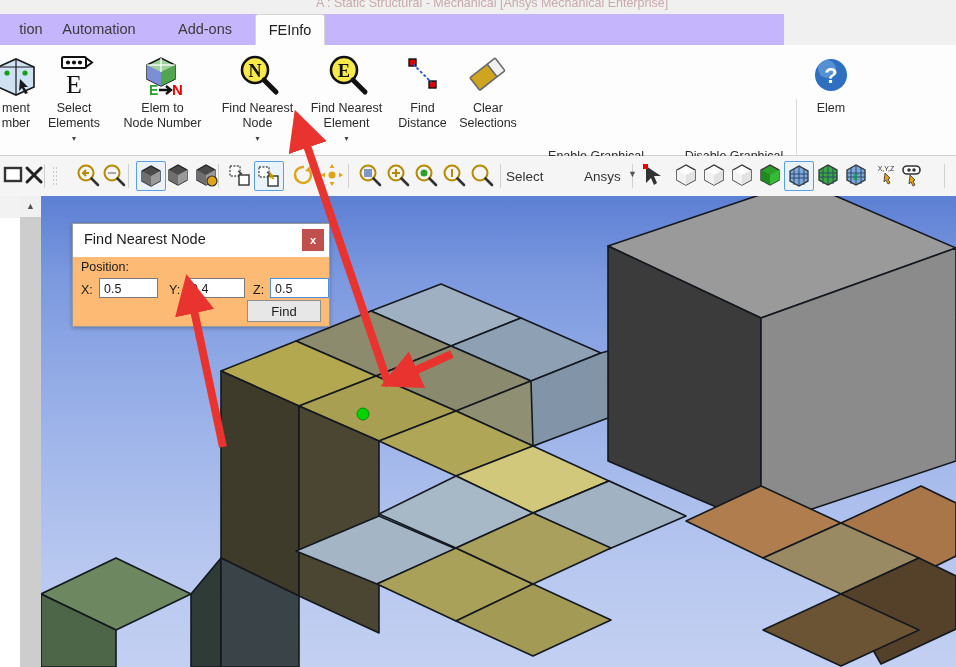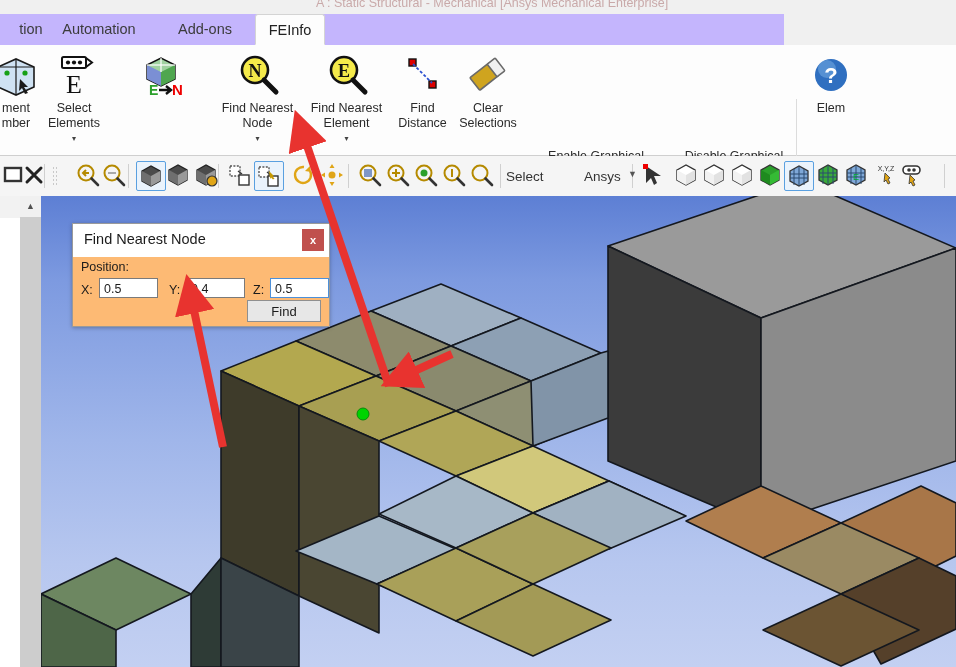--- a/index.html
+++ b/index.html
@@ -196,20 +196,22 @@
         <span class="ico"><svg width="44" height="44" viewBox="0 0 44 44">
             <polygon points="6,12 20,5 34,12 34,26 20,33 6,26" fill="#9fd19f" stroke="#111" stroke-width="1.4"></polygon>
             <polygon points="6,12 20,19 20,33 6,26" fill="#7b8fd4"></polygon>
             <polygon points="20,19 34,12 34,26 20,33" fill="#4fa64f"></polygon>
             <line x1="20" y1="5" x2="20" y2="19" stroke="#fff" stroke-width="1.2"></line>
             <line x1="6" y1="12" x2="34" y2="12" stroke="#fff" stroke-width="1.2"></line>
             <text x="8" y="42" font-size="14" font-weight="bold" fill="#2ba02b" font-family="Liberation Sans, sans-serif">E</text>
             <path d="M18,37 L28,37 M25,33 L30,37 L25,41" stroke="#111" stroke-width="2.4" fill="none"></path>
             <text x="31" y="42" font-size="15" font-weight="bold" fill="#e00" font-family="Liberation Sans, sans-serif">N</text>
           </svg></span>
+        <span class="lbl">Elem to
+Node Number</span>
       </div>
       <div class="rbtn" style="left: 205px; width: 105px;"><span class="ico"><svg width="44" height="44" viewBox="0 0 44 44">
             <circle cx="19" cy="17" r="13" fill="#f5ea4a" stroke="#111" stroke-width="2.6"></circle>
             <text x="19" y="24" font-size="18" font-weight="bold" text-anchor="middle" fill="#111" font-family="Liberation Serif, serif">N</text>
             <path d="M28,27 L40,39" stroke="#111" stroke-width="5" stroke-linecap="round"></path>
           </svg></span><span class="lbl">Find Nearest
 Node</span><span class="caret">▾</span></div>
       <div class="rbtn" style="left: 294px; width: 105px;"><span class="ico"><svg width="44" height="44" viewBox="0 0 44 44">
             <circle cx="19" cy="17" r="13" fill="#f5ea4a" stroke="#111" stroke-width="2.6"></circle>
             <text x="19" y="24" font-size="18" font-weight="bold" text-anchor="middle" fill="#111" font-family="Liberation Serif, serif">E</text>

